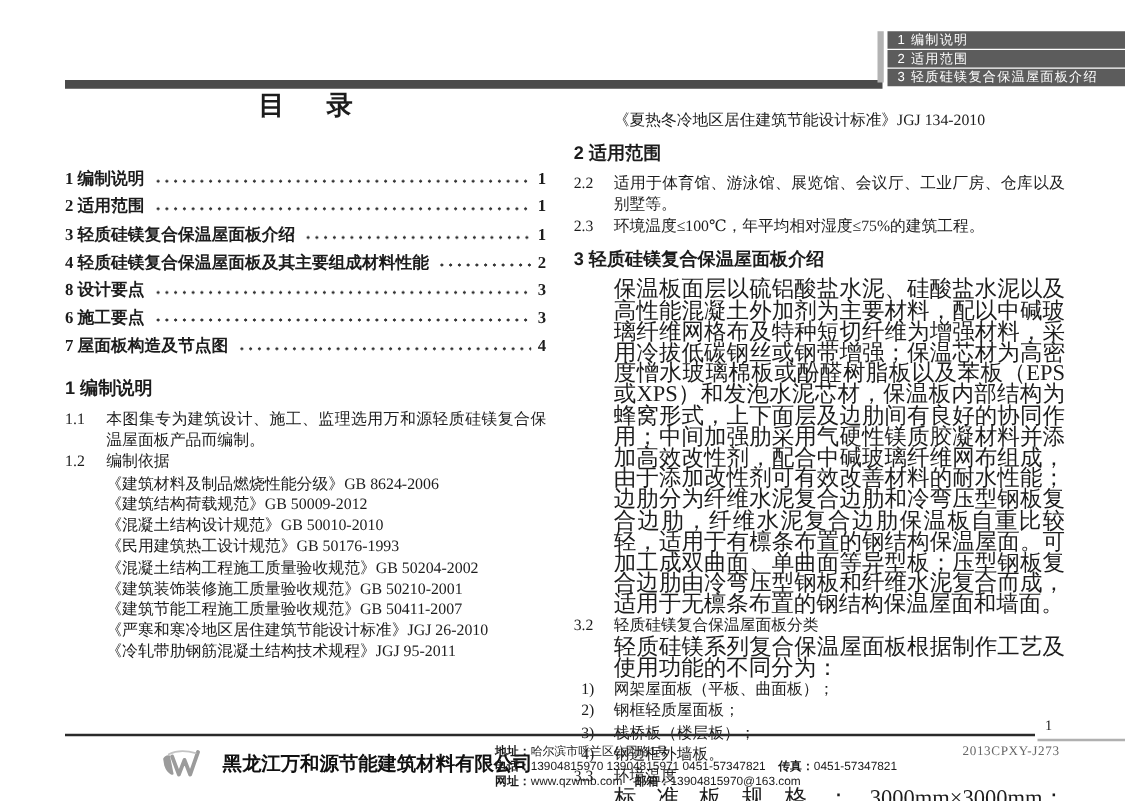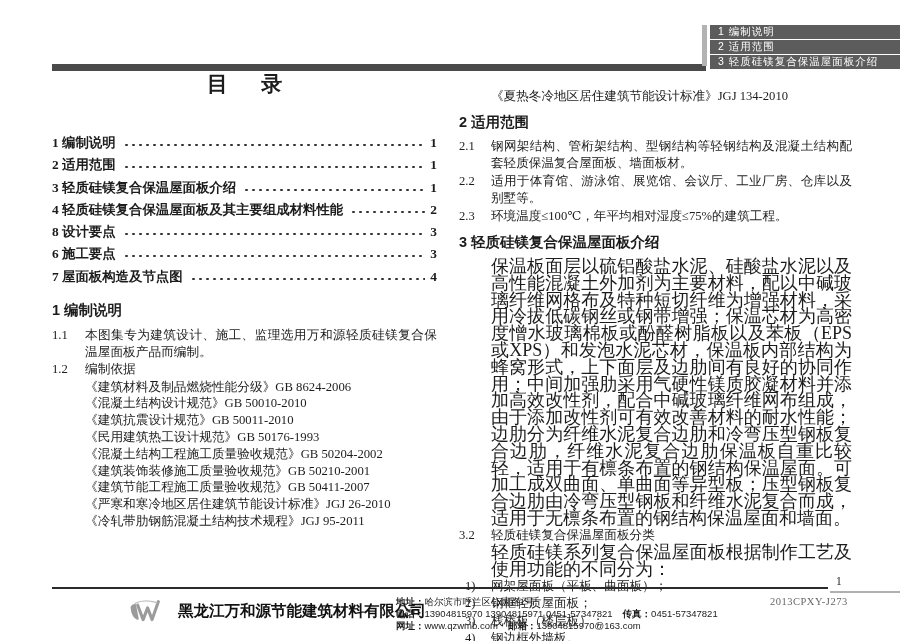--- a/index.html
+++ b/index.html
@@ -142,24 +142,24 @@
     </div>
     <div class="hang">
       <span class="num">1.2</span>
       <span class="txt">编制依据</span>
     </div>
 
     <div class="std-list">
 
         <div class="std-line">《建筑材料及制品燃烧性能分级》GB 8624-2006</div>
 
+        <div class="std-line">《建筑结构荷载规范》GB 50009-2012</div>
 
         <div class="std-line">《混凝土结构设计规范》GB 50010-2010</div>
 
-        <div class="std-line">《建筑抗震设计规范》GB 50011-2010</div>
 
         <div class="std-line">《民用建筑热工设计规范》GB 50176-1993</div>
 
         <div class="std-line">《混凝土结构工程施工质量验收规范》GB 50204-2002</div>
 
         <div class="std-line">《建筑装饰装修施工质量验收规范》GB 50210-2001</div>
 
 
         <div class="std-line">《建筑节能工程施工质量验收规范》GB 50411-2007</div>
 
@@ -174,24 +174,20 @@
     <div class="rc-standards">
 
 
         <div class="std-line">《夏热冬冷地区居住建筑节能设计标准》JGJ 134-2010</div>
       </div>
 
     <div class="sec-heading">2 适用范围</div>
 
     <div>
 
-        <div class="hang">
-          <span class="num">2.1</span>
-          <span class="txt">钢网架结构、管桁架结构、型钢结构等轻钢结构及混凝土结构配套轻质保温复合屋面板、墙面板材。</span>
-        </div>
 
         <div class="hang">
           <span class="num">2.2</span>
           <span class="txt">适用于体育馆、游泳馆、展览馆、会议厅、工业厂房、仓库以及别墅等。</span>
         </div>
 
         <div class="hang">
           <span class="num">2.3</span>
           <span class="txt">环境温度≤100℃，年平均相对湿度≤75%的建筑工程。</span>
         </div>

